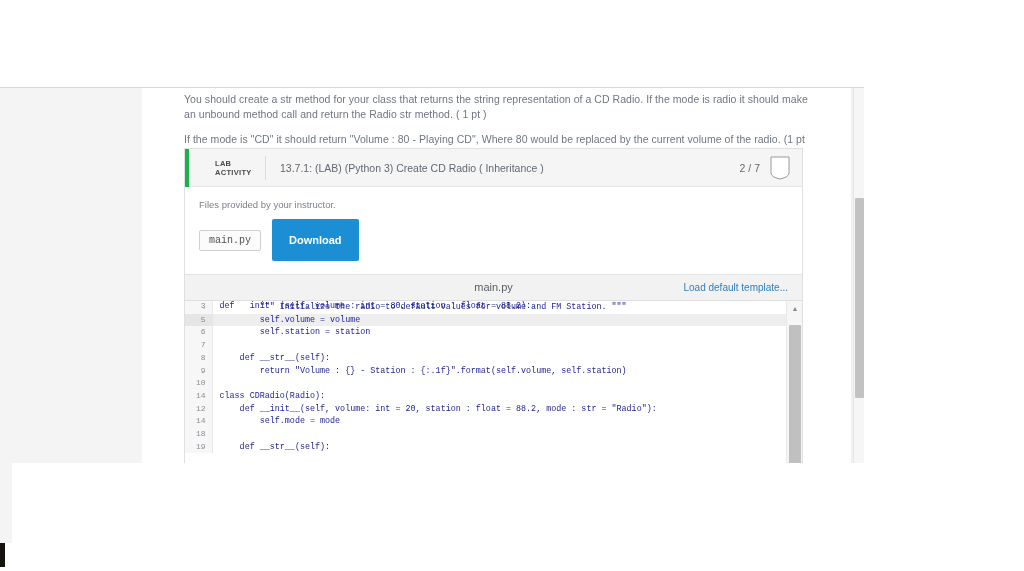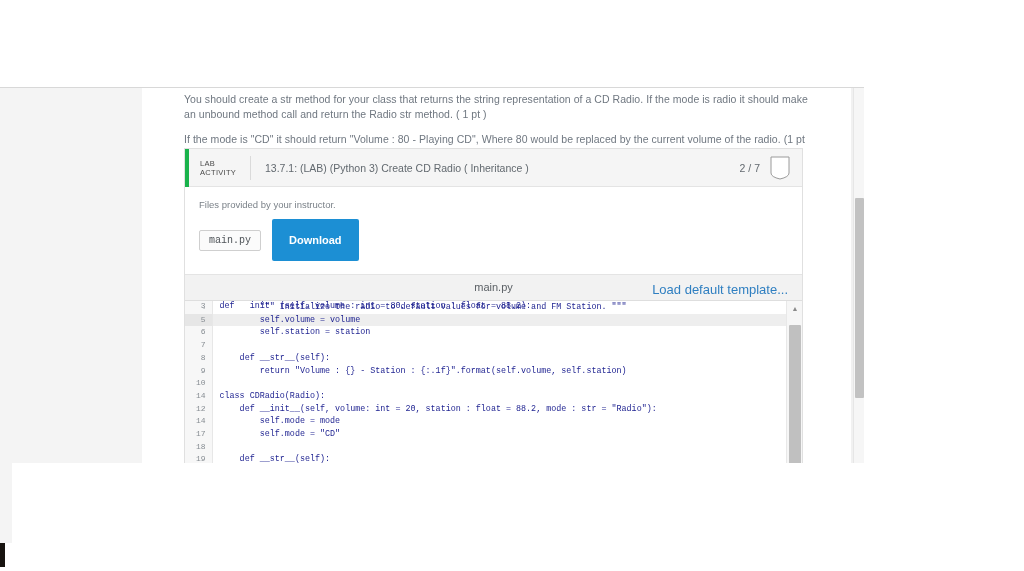--- a/index.html
+++ b/index.html
@@ -108,23 +108,23 @@
     background: #f5f5f5;
     border-bottom: 1px solid #e4e4e4;
     display: flex; align-items: center;
   }
   .lab-accent {
     position: absolute; left: 0; top: 0;
     width: 4px; height: 38px;
     background: #19b24b;
   }
   .lab-tag {
-    margin-left: 15px;
+    margin-left: 30px;
     font-size: 7.5px;
-    font-weight: normal;
+    font-weight: bold;
     color: #4a4a4a;
     line-height: 9px;
     letter-spacing: .3px;
     width: 46px;
   }
   .lab-divider {
     width: 1px; height: 24px;
     background: #dadada;
     margin-left: 4px;
   }
@@ -191,21 +191,21 @@
     border-bottom: 1px solid #dedede;
   }
   .editor-filename {
     position: absolute; left: 0; right: 0; top: 6px;
     text-align: center;
     font-size: 11px;
     color: #5c6166;
   }
   .editor-template-link {
     position: absolute; right: 14px; top: 7px;
-    font-size: 13px;
+    font-size: 10px;
     color: #2f7fc1;
     cursor: pointer;
   }
 
   .code-area {
     position: relative;
     height: 195px;
     background: #ffffff;
     overflow: hidden;
   }
@@ -387,24 +387,20 @@
                     </tr>
                     <tr>
                       <td class="ln">12</td>
                       <td class="src">    def __init__(self, volume: int = 20, station : float = 88.2, mode : str = "Radio"):</td>
                     </tr>
                     <tr>
                       <td class="ln">14</td>
                       <td class="src">        self.mode = mode</td>
                     </tr>
                     <tr>
-                      <td class="ln">17</td>
-                      <td class="src">        self.mode = "CD"</td>
-                    </tr>
-                    <tr>
                       <td class="ln">18</td>
                       <td class="src"></td>
                     </tr>
                     <tr>
                       <td class="ln">19</td>
                       <td class="src">    def __str__(self):</td>
                     </tr>
                   </tbody>
               </table>
             </div>

